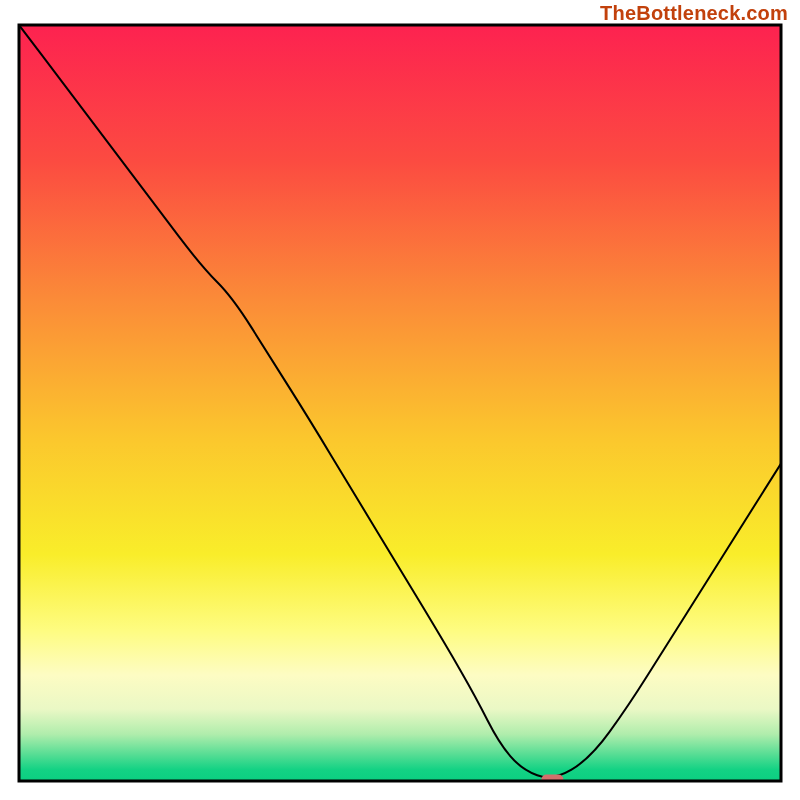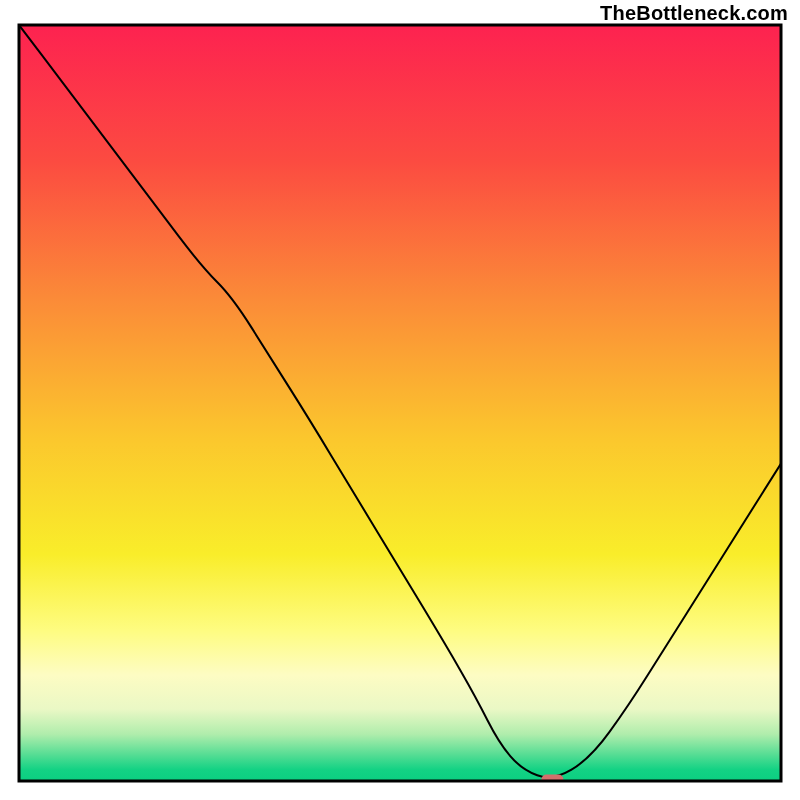--- a/index.html
+++ b/index.html
@@ -15,21 +15,21 @@
     position: relative;
     width: 800px;
     height: 800px;
   }
   .watermark {
     position: absolute;
     top: 2px;
     right: 12px;
     font-size: 20px;
     font-weight: 600;
-    color: #000000;
+    color: #c2410c;
     letter-spacing: 0.2px;
   }
   svg.plot {
     position: absolute;
     left: 0;
     top: 0;
   }
 </style>
 </head>
 <body>

